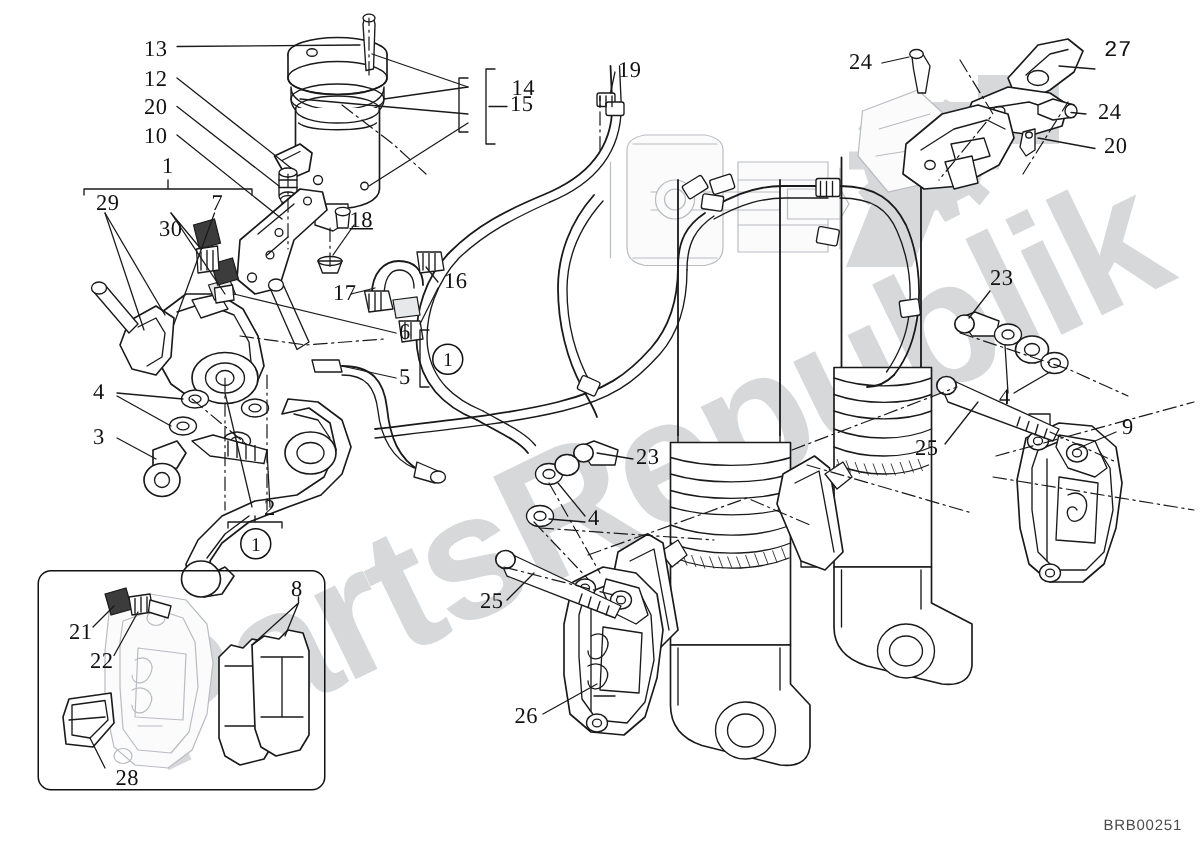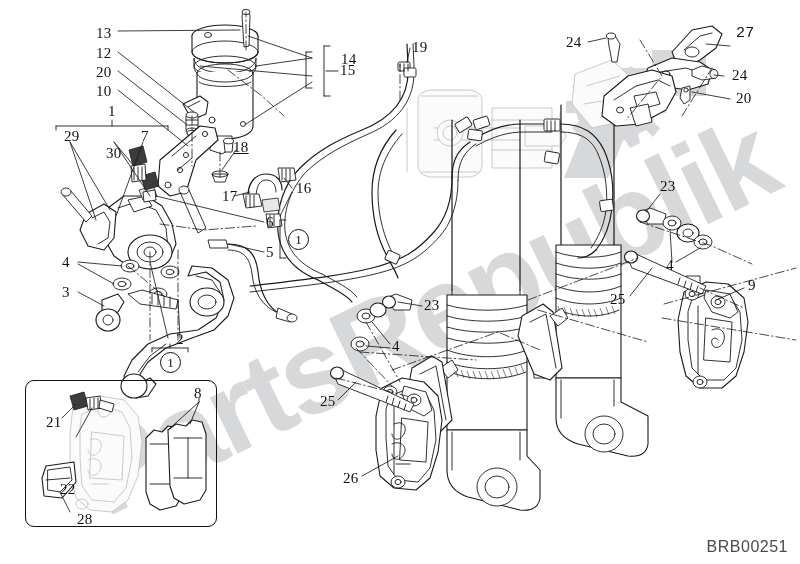--- a/index.html
+++ b/index.html
@@ -38,21 +38,21 @@
     border:1.1px solid #111;
     font-family:"Liberation Serif",serif;
     font-size:13px;color:#111;
     display:flex;align-items:center;justify-content:center;
     background:#fff;
     line-height:1;
   }
   #code{
     position:absolute;right:12px;bottom:8px;
     font-family:"Liberation Sans",sans-serif;
-    font-size:16px;color:#4b4b4b;letter-spacing:0.5px;
+    font-size:10px;color:#4b4b4b;letter-spacing:0.5px;
   }
   .wm{
     position:absolute;
     font-family:"Liberation Sans",sans-serif;
     font-weight:bold;
     color:#d7d8da;
     user-select:none;
     pointer-events:none;
     white-space:nowrap;
   }
@@ -572,21 +572,21 @@
   <div class="callout" style="left:736px;top:91px;">20</div>
   <div class="callout" style="left:660px;top:179px;">23</div>
   <div class="callout" style="left:666px;top:258px;">4</div>
   <div class="callout" style="left:748px;top:278px;">9</div>
   <div class="callout" style="left:610px;top:292px;">25</div>
   <div class="callout" style="left:424px;top:298px;">23</div>
   <div class="callout" style="left:392px;top:339px;">4</div>
   <div class="callout" style="left:320px;top:394px;">25</div>
   <div class="callout" style="left:343px;top:471px;">26</div>
   <div class="callout" style="left:46px;top:415px;">21</div>
-  <div class="callout" style="left:60px;top:434px;margin-top:48px;">22</div>
+  <div class="callout" style="left:60px;top:434px;">22</div>
   <div class="callout" style="left:194px;top:386px;">8</div>
   <div class="callout" style="left:53px;top:512px;margin-left:24px;">28</div>
 
   <svg class="layer" viewBox="0 0 800 564">
     <path class="leader" d="M62,418 L76,404"></path>
     <path class="leader" d="M76,437 L92,408"></path>
     <path class="leader" d="M70,512 L60,492"></path>
     <path class="ln" d="M199,402 L168,430 M199,402 L190,424 M199,402 L199,398"></path>
   </svg>
 

